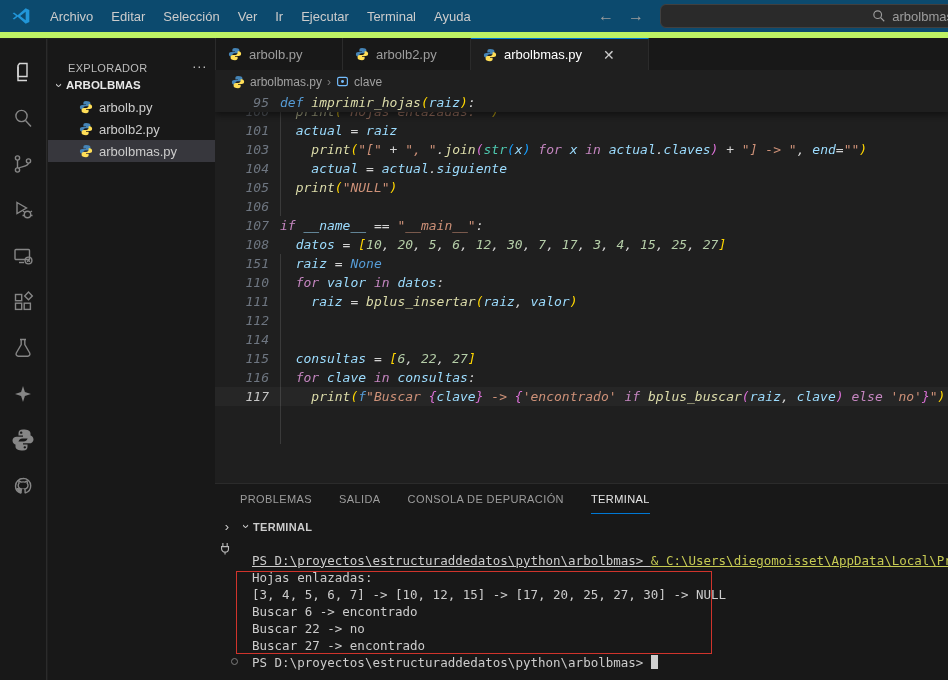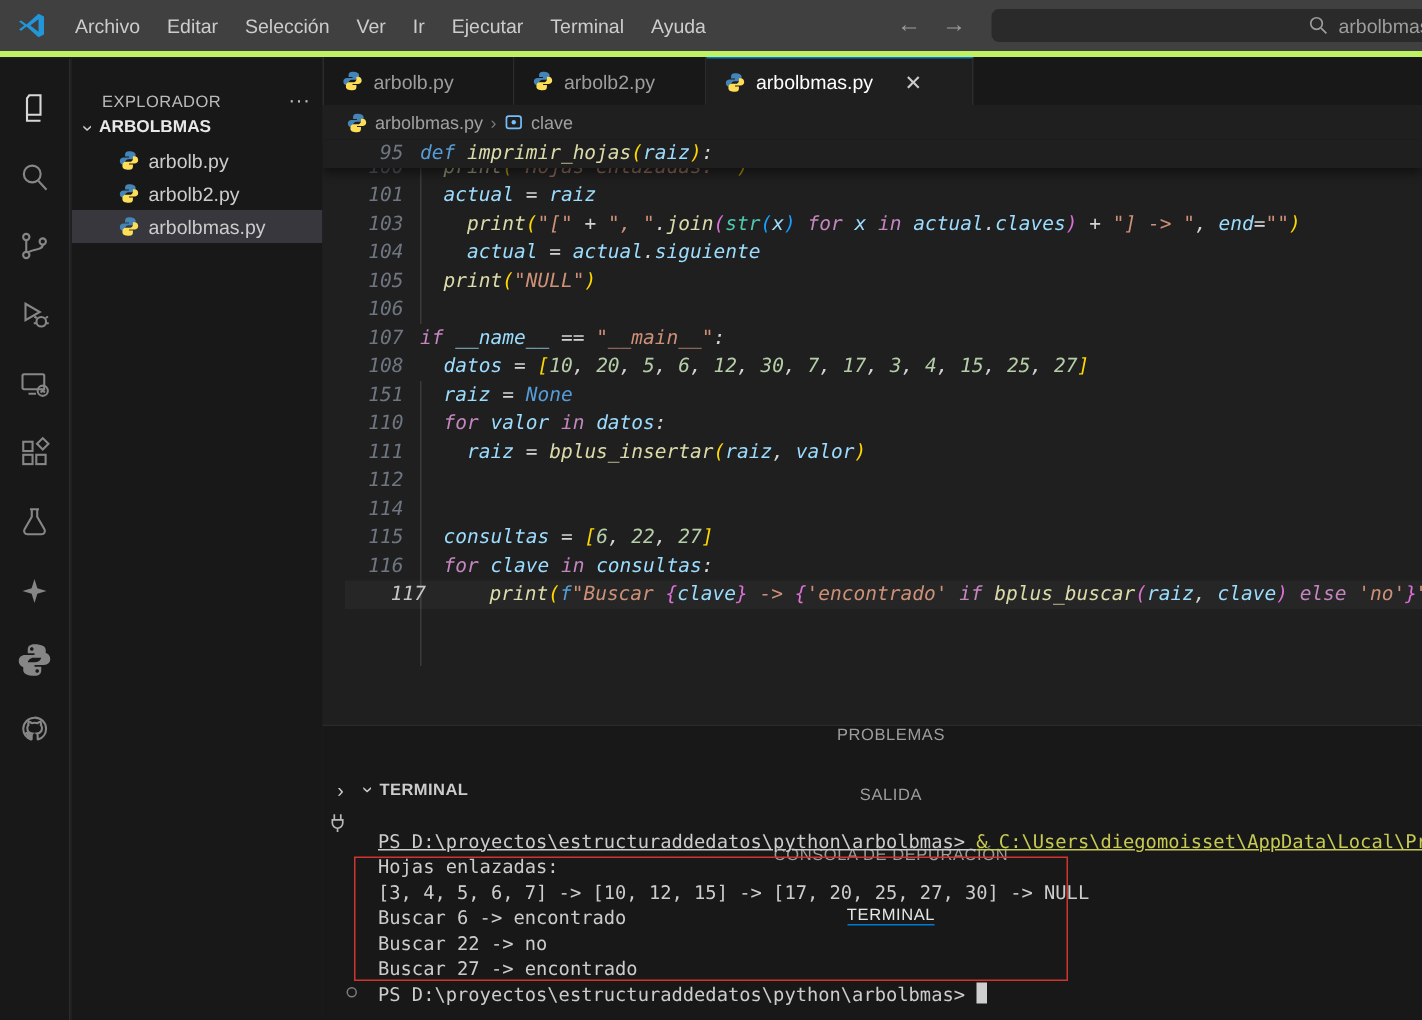--- a/index.html
+++ b/index.html
@@ -4,21 +4,21 @@
 <style>
   * { margin:0; padding:0; box-sizing:border-box; }
   html,body { background:#000; }
   .app {
     position:relative; width:948px; height:680px; overflow:hidden;
     background:#1f1f1f; font-family:"Liberation Sans", sans-serif; color:#cccccc;
     font-size:13px; -webkit-font-smoothing:antialiased;
   }
   
   .titlebar { position:absolute; left:0; top:0; width:948px; height:38px;
-    background:#404040; border-bottom:4px solid #bef264; display:flex; align-items:center; }
+    background:#0c4a6e; border-bottom:6px solid #bef264; display:flex; align-items:center; }
   .vscode-logo { width:20px; height:20px; margin:0 10px 0 11px; flex:none; }
   .menus { display:flex; align-items:center; }
   .menu-item { padding:4px 9px; color:#cccccc; border-radius:5px; cursor:default; white-space:nowrap; }
   .nav-arrows { display:flex; gap:14px; margin-left:auto; margin-right:16px; color:#9d9d9d; font-size:16px; }
   .nav-arrows span { cursor:default; }
   .cmd-center { position:relative; width:300px; height:24px; background:#2a2a2a;
     border:1px solid #404040; border-radius:6px; margin-right:-12px; flex:none;
     display:flex; align-items:center; justify-content:flex-end; gap:6px; padding-right:6px;
     color:#9d9d9d; overflow:hidden; }
   .cmd-center svg { flex:none; }
@@ -52,31 +52,31 @@
   .breadcrumb .sep { color:#7a7a7a; }
   .bc-item { cursor:pointer; }
   .symbol-icon { width:13px; height:13px; }
   
   .editor-area { position:absolute; left:0; top:54px; width:733px; height:390px; background:#1f1f1f; overflow:hidden;
     font-family:"DejaVu Sans Mono", monospace; font-size:13px; }
   .code-row { position:relative; height:19px; line-height:19px; white-space:pre;font-style:italic; }
   .code-row .gutter { position:absolute; left:0; top:0; width:54px; text-align:right; color:#6e7681; }
   .code-row .ltext { position:absolute; left:65px; top:0; }
   .code-row.cur .gutter { color:#c6c6c6; }
-  .code-row.cur { background:rgba(255,255,255,0.035);margin-left:15px; }
+  .code-row.cur { background:rgba(255,255,255,0.035); }
   .sticky { position:relative; z-index:3; background:#1f1f1f; box-shadow:0 3px 6px rgba(0,0,0,.45); }
   .partial { height:9px; overflow:hidden; opacity:.55; position:relative; z-index:1; }
   .partial .inner { margin-top:-10px; }
   .guide { position:absolute; width:1px; background:#3a3a3a; left:65px; z-index:0; }
   .tok-kw{color:#569CD6}.tok-ct{color:#C586C0}.tok-fn{color:#DCDCAA}.tok-vr{color:#9CDCFE}
   .tok-st{color:#CE9178}.tok-nm{color:#B5CEA8}.tok-ty{color:#4EC9B0}.tok-pn{color:#D4D4D4}
   .tok-b1{color:#FFD700}.tok-b2{color:#DA70D6}.tok-b3{color:#179FFF}
   
   .panel { position:absolute; left:0; top:444px; width:733px; height:197px; background:#181818; border-top:1px solid #2b2b2b; }
-  .panel-tabs { display:flex; align-items:center; gap:27px; height:30px; padding-left:25px; font-size:11px; letter-spacing:.4px; color:#9d9d9d;flex-direction:column; }
+  .panel-tabs { display:flex; align-items:center; gap:27px; height:30px; padding-left:25px; font-size:11px; letter-spacing:.4px; color:#9d9d9d; }
   .panel-tab { height:30px; display:flex; align-items:center; cursor:pointer; border-bottom:1.5px solid transparent; }
   .panel-tab.active { color:#e7e7e7; border-bottom-color:#0078d4; }
   .panel-sec { display:flex; align-items:center; height:25px; font-size:11px; color:#cccccc; }
   .panel-sec .max { width:24px; text-align:center; color:#cccccc; font-size:13px; cursor:pointer; }
   .panel-sec .sec-label { font-weight:bold; letter-spacing:.3px; cursor:pointer; }
   .terminal { position:relative; width:733px; height:141px; font-family:"DejaVu Sans Mono", monospace;
     font-size:12.5px; color:#cccccc; }
   .t-line { position:relative; height:17px; line-height:17px; white-space:pre; padding-left:37px; }
   .t-lines { padding-top:13px; }
   .t-fg { color:#cccccc; }

